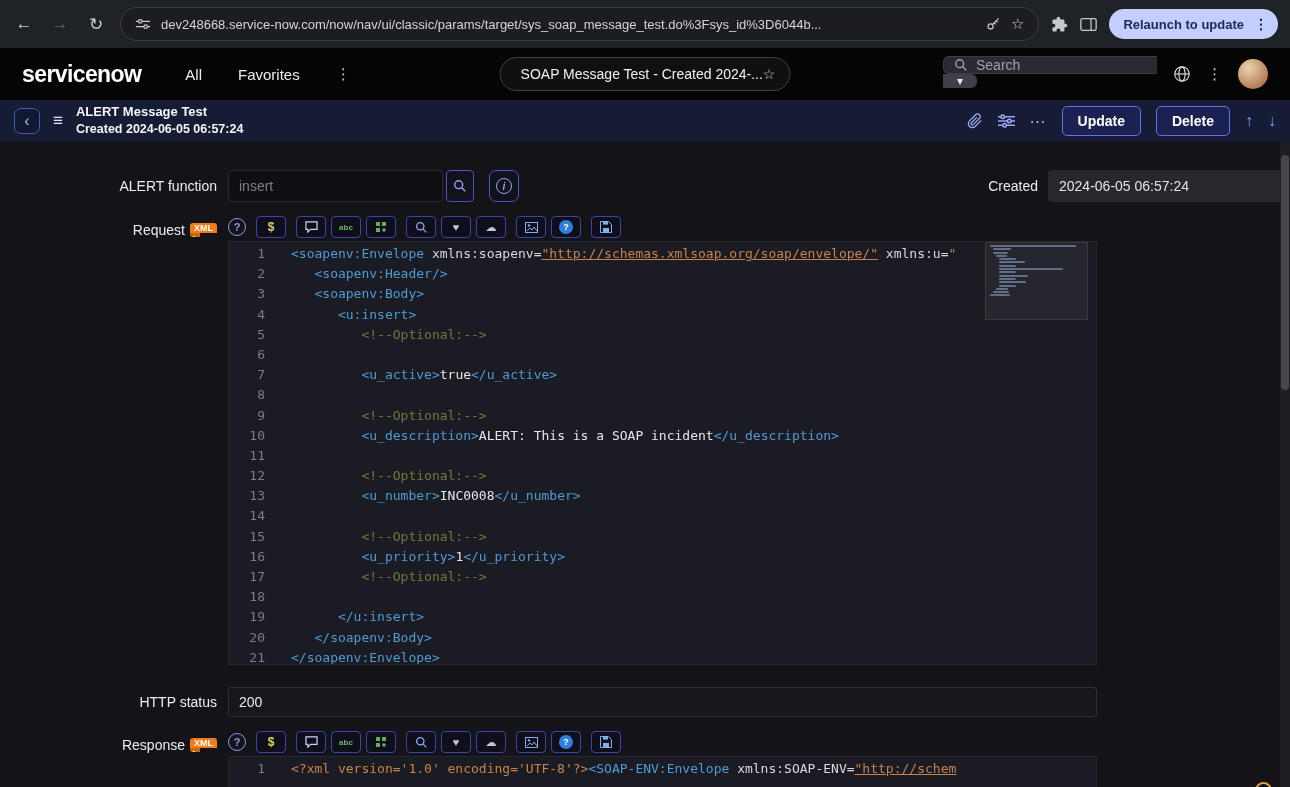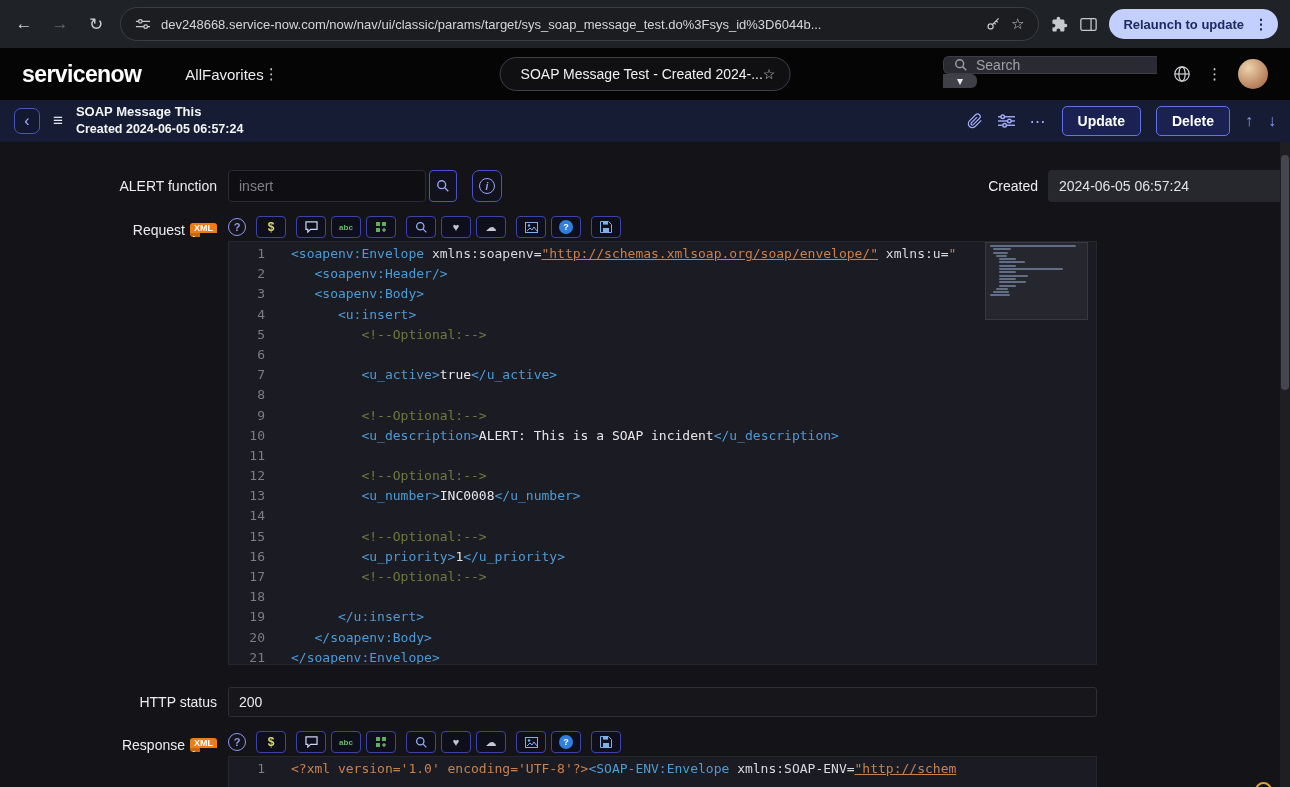--- a/index.html
+++ b/index.html
@@ -19,21 +19,21 @@
   .chrome-right { display:flex; align-items:center; gap:12px; }
   .relaunch { height:30px; background:var(--relaunch-bg,#c3d0ff); border-radius:15px;
               display:flex; align-items:center; gap:6px; padding:0 6px 0 14px;
               color:#20295f; font-size:13px; font-weight:700; cursor:pointer; }
   .relaunch .rdots { font-size:14px; padding:0 4px; }
 
   
   .sn-header { height:52px; background:#050506; display:flex; align-items:center;
                padding:0 22px; position:relative; }
   .logo { color:#ffffff; font-size:23px; font-weight:700; letter-spacing:-0.6px; }
-  .sn-nav { display:flex; margin-left:44px; align-items:center;
+  .sn-nav { display:flex; gap:36px; margin-left:44px; align-items:center;
             color:#ececf0; font-size:15px; }
   .sn-nav .dots { color:#c9c9cf; font-size:15px; }
   .ctx-pill { position:absolute; left:50%; transform:translateX(-50%); height:34px;
               border:1px solid #3f3f47; background:#101013; border-radius:17px;
               display:flex; align-items:center; padding:0 14px 0 20px;
               color:#f0f0f3; font-size:14px; cursor:pointer; }
   .ctx-pill .star { color:#c9c9cf; font-size:14px; }
   .sn-right { margin-left:auto; display:flex; align-items:center; gap:16px; }
   .sn-search { display:flex; height:36px;flex-direction:column; }
   .sn-search .box { width:214px; background:#2a2a32; border:1px solid #3c3c45;
@@ -65,21 +65,21 @@
   .btn { height:30px; padding:0 15px; background:#1b2150; border:1px solid var(--accent-blue,#6571ea);
          border-radius:5px; color:#ffffff; font-size:14px; font-weight:700;
          display:flex; align-items:center; cursor:pointer; }
   .fh-arrow { color:#8a97f5; font-size:16px; cursor:pointer; }
 
   
   .main { position:relative; height:645px; background:#141418; }
   .flabel { width:228px; padding-right:11px; text-align:right; color:#ecedf1;
             font-size:14px; flex:0 0 auto; }
   .row1 { display:flex; align-items:center; height:32px; margin-top:28px; }
-  .ref-input { width:198px; height:32px; background:#0f0f13; border:1px solid #2b2b33;
+  .ref-input { width:215px; height:32px; background:#0f0f13; border:1px solid #2b2b33;
                border-radius:4px; color:#7f7f89; font-size:14px; padding:0 10px;
                font-family:"Liberation Sans",sans-serif; }
   .ref-search { width:28px; height:32px; margin-left:3px; border:1px solid #4a53c8;
                 background:#12121c; border-radius:4px; color:#98a3f5; display:flex;
                 align-items:center; justify-content:center; cursor:pointer; }
   .info-btn { width:30px; height:32px; margin-left:15px; border:1px solid #4a53c8;
               background:#12121c; border-radius:7px; color:#98a3f5; display:flex;
               align-items:center; justify-content:center; cursor:pointer; }
   .info-glyph { width:16px; height:16px; border:1.5px solid #98a3f5; border-radius:50%;
                 font-size:10px; font-weight:700; display:flex; align-items:center;
@@ -233,21 +233,21 @@
     </span>
     <span class="sn-ic" style="font-size:15px;">⋮</span>
     <span class="avatar"></span>
   </div>
 </div>
 
 <div class="fh">
   <span class="back-btn">‹</span>
   <span class="hamb">≡</span>
   <div class="fh-title">
-    <div class="t1">SOAP Message This</div>
+    <div class="t1">ALERT Message Test</div>
     <div class="t2">Created 2024-06-05 06:57:24</div>
   </div>
   <div class="fh-right">
     <span class="fh-ic">
       <svg width="16" height="16" viewBox="0 0 24 24" fill="none" stroke="currentColor" stroke-width="1.8">
         <path d="M21.44 11.05l-9.19 9.19a6 6 0 1 1-8.49-8.49l9.19-9.19a4 4 0 0 1 5.66 5.66l-9.2 9.19a2 2 0 0 1-2.82-2.83l8.49-8.48"></path>
       </svg>
     </span>
     <span class="fh-ic">
       <svg width="17" height="14" viewBox="0 0 18 14" stroke="currentColor" stroke-width="1.5" fill="none">

